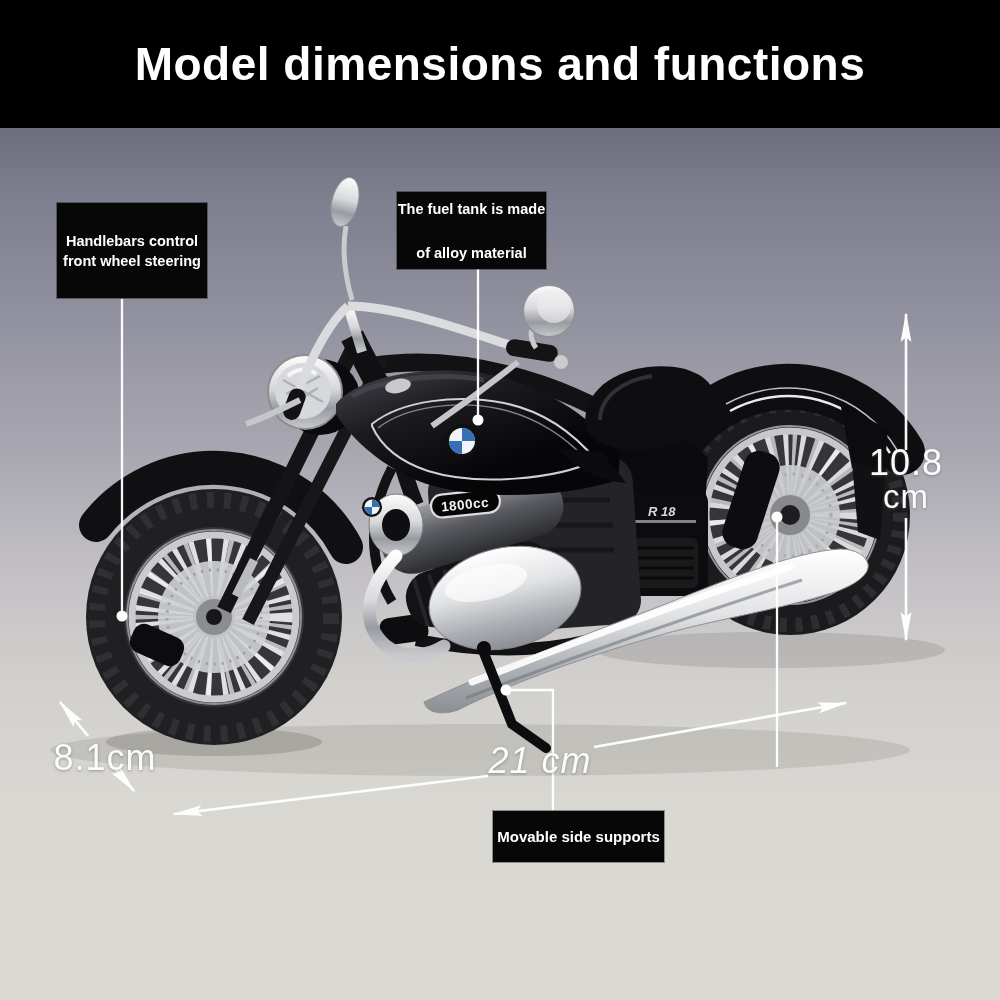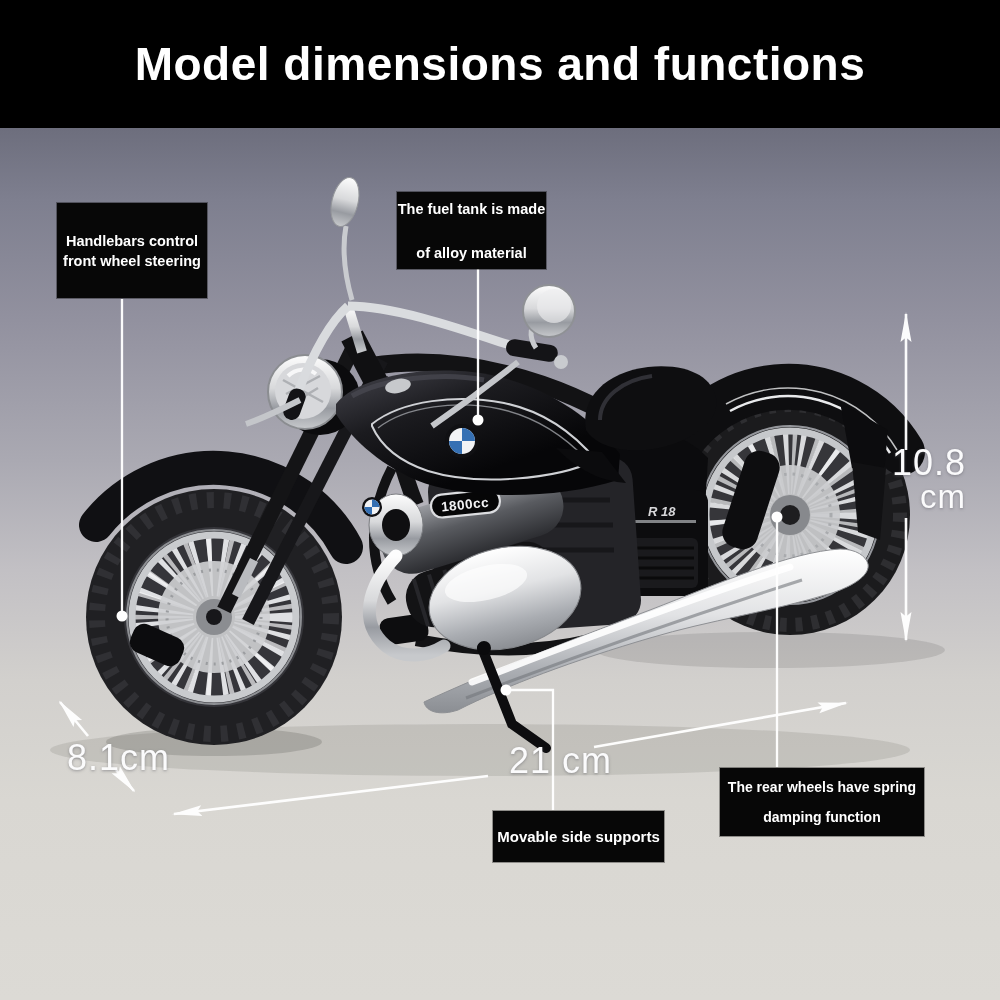--- a/index.html
+++ b/index.html
@@ -14,24 +14,24 @@
   .title{color:#fff;font-size:46px;font-weight:bold;letter-spacing:.5px;}
   .callout{position:absolute;background:#070707;color:#fff;text-align:center;
     display:flex;flex-direction:column;justify-content:center;align-items:center;
     font-weight:bold;box-shadow:0 0 0 1px rgba(0,0,0,.35);}
   .co-line{white-space:nowrap;}
   .co-handlebars{left:57px;top:203px;width:150px;height:95px;font-size:14.5px;row-gap:4px;}
   .co-fuel{left:397px;top:192px;width:149px;height:77px;font-size:14.5px;row-gap:28px;}
   .co-rear{left:720px;top:768px;width:204px;height:68px;font-size:14px;row-gap:14px;}
   .co-side{left:493px;top:811px;width:171px;height:51px;font-size:15px;}
   .dim{position:absolute;color:#fbfbfc;font-size:36px;font-weight:normal;
-    text-align:right;text-shadow:0 1px 3px rgba(95,95,102,.55);letter-spacing:1px;}
+    text-align:center;text-shadow:0 1px 3px rgba(95,95,102,.55);letter-spacing:1px;}
   .dim-height{left:846px;top:446px;width:120px;line-height:34px;}
   .dim-height .unit{font-size:33px;}
-  .dim-length{left:468px;top:740px;width:144px;}
+  .dim-length{left:468px;top:740px;width:144px;font-style:italic;}
   .dim-width{left:40px;top:737px;width:130px;}
   svg{position:absolute;left:0;top:0;}
 </style>
 </head>
 <body>
 
 <div class="stage">
   <div class="backdrop"></div>
 
   <svg width="1000" height="1000" viewBox="0 0 1000 1000">
@@ -245,24 +245,20 @@
   <div class="callout co-handlebars">
     <div class="co-line">Handlebars control</div>
     <div class="co-line">front wheel steering</div>
   </div>
 
   <div class="callout co-fuel">
     <div class="co-line">The fuel tank is made</div>
     <div class="co-line">of alloy material</div>
   </div>
 
-  <div class="callout co-rear">
-    <div class="co-line">The rear wheels have spring</div>
-    <div class="co-line">damping function</div>
-  </div>
 
   <div class="callout co-side">
     <div class="co-line">Movable side supports</div>
   </div>
 
   <div class="dim dim-height">
     <div>10.8</div>
     <div class="unit">cm</div>
   </div>
   <div class="dim dim-length">21 cm</div>

